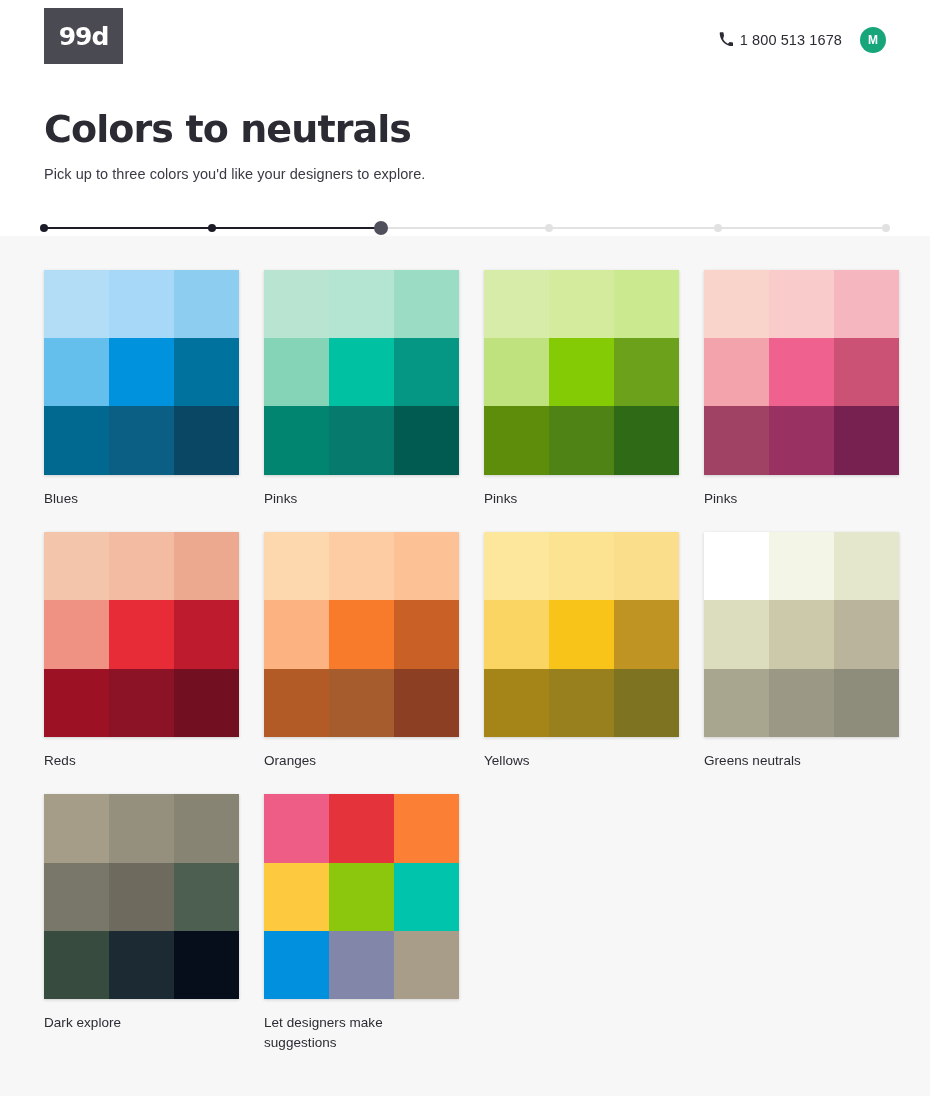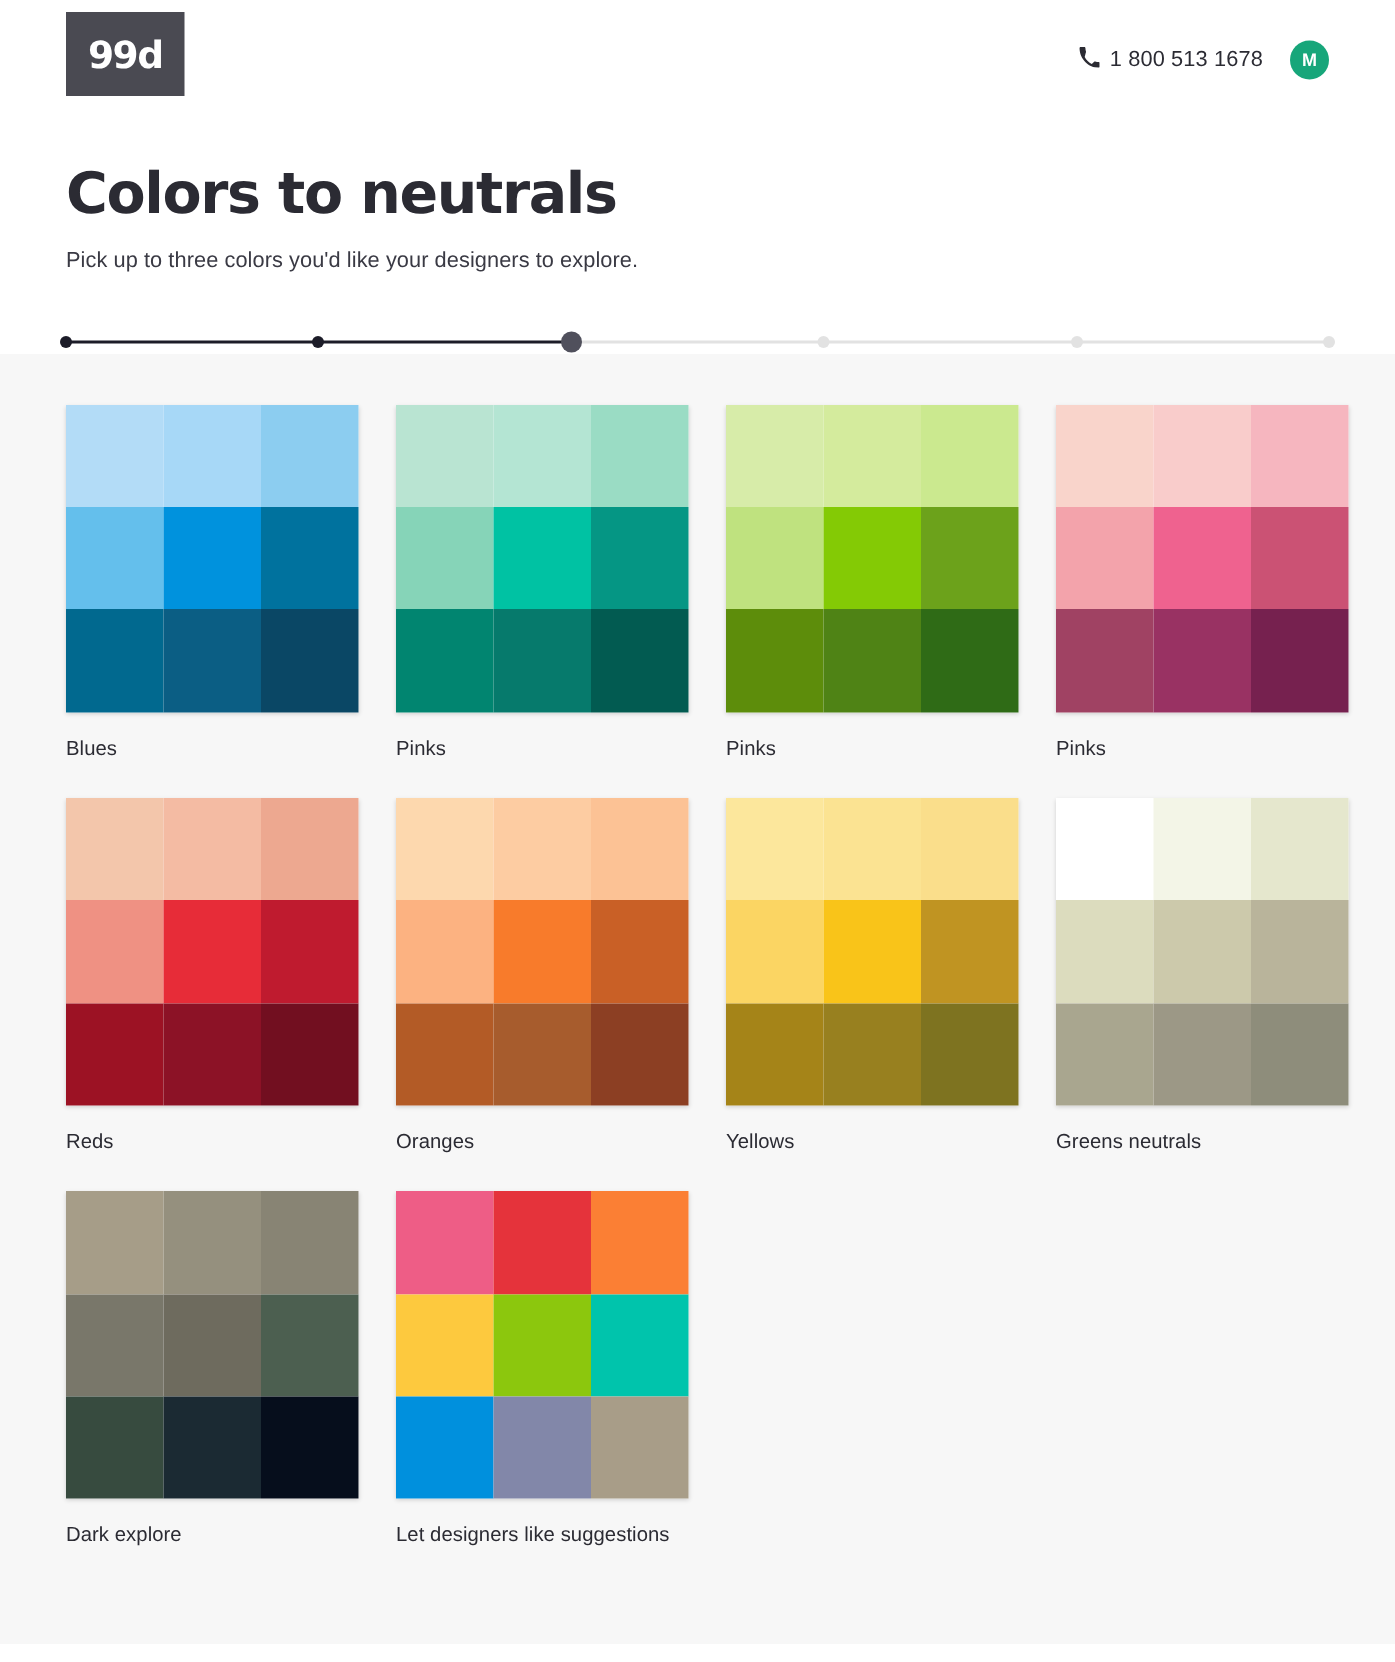--- a/index.html
+++ b/index.html
@@ -328,16 +328,16 @@
           <i style="background: rgb(238, 93, 134);"></i>
           <i style="background: rgb(229, 51, 59);"></i>
           <i style="background: rgb(251, 127, 52);"></i>
           <i style="background: rgb(253, 201, 62);"></i>
           <i style="background: rgb(140, 199, 13);"></i>
           <i style="background: rgb(0, 196, 172);"></i>
           <i style="background: rgb(0, 144, 221);"></i>
           <i style="background: rgb(130, 135, 169);"></i>
           <i style="background: rgb(168, 157, 136);"></i>
         </div>
-        <div class="palette-label">Let designers like suggestions</div>
+        <div class="palette-label">Let designers make suggestions</div>
       </div>
     </div>
 </div>
 
 </body></html>

